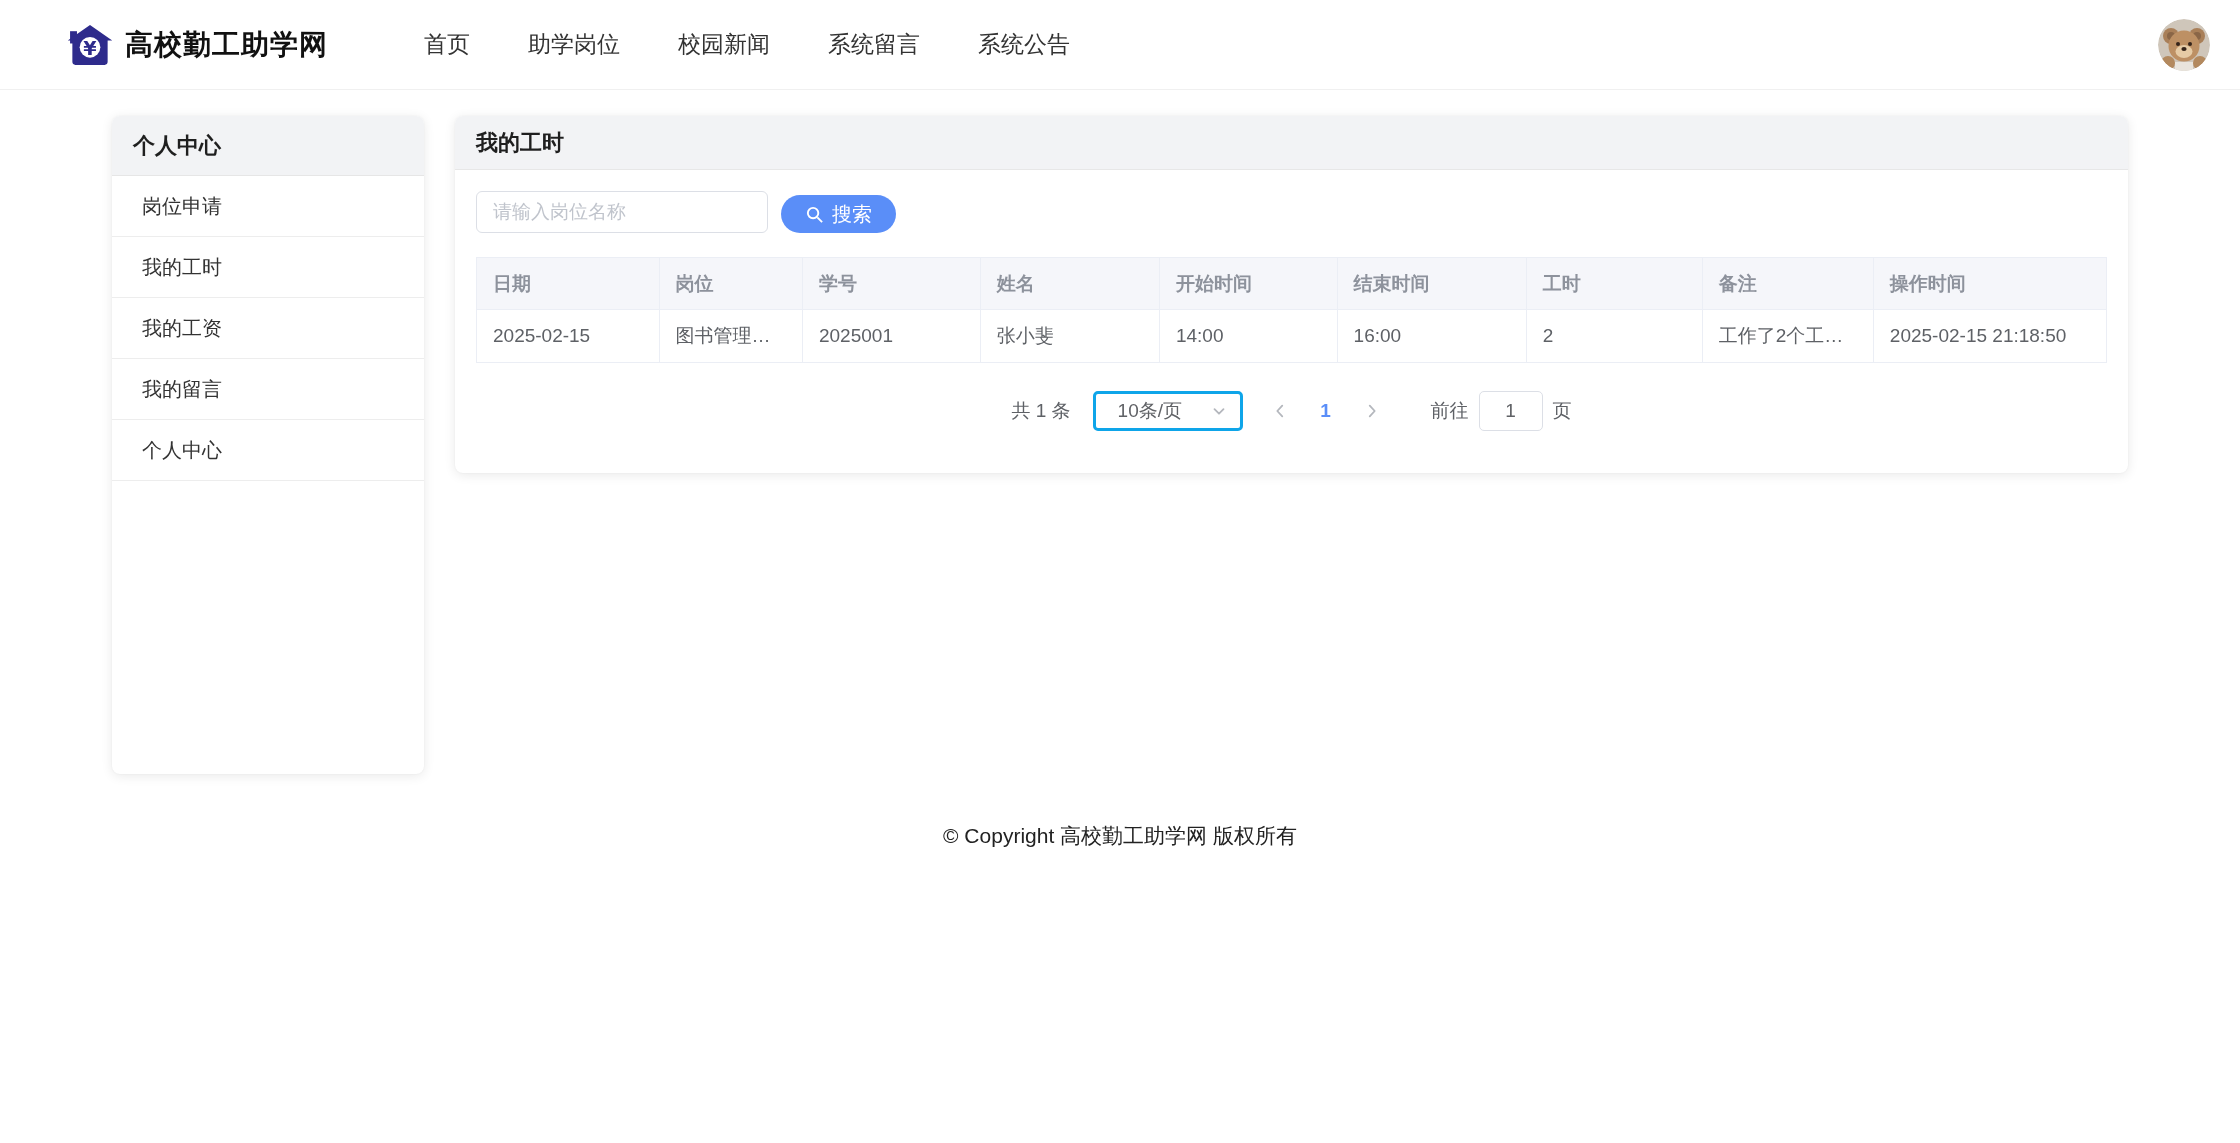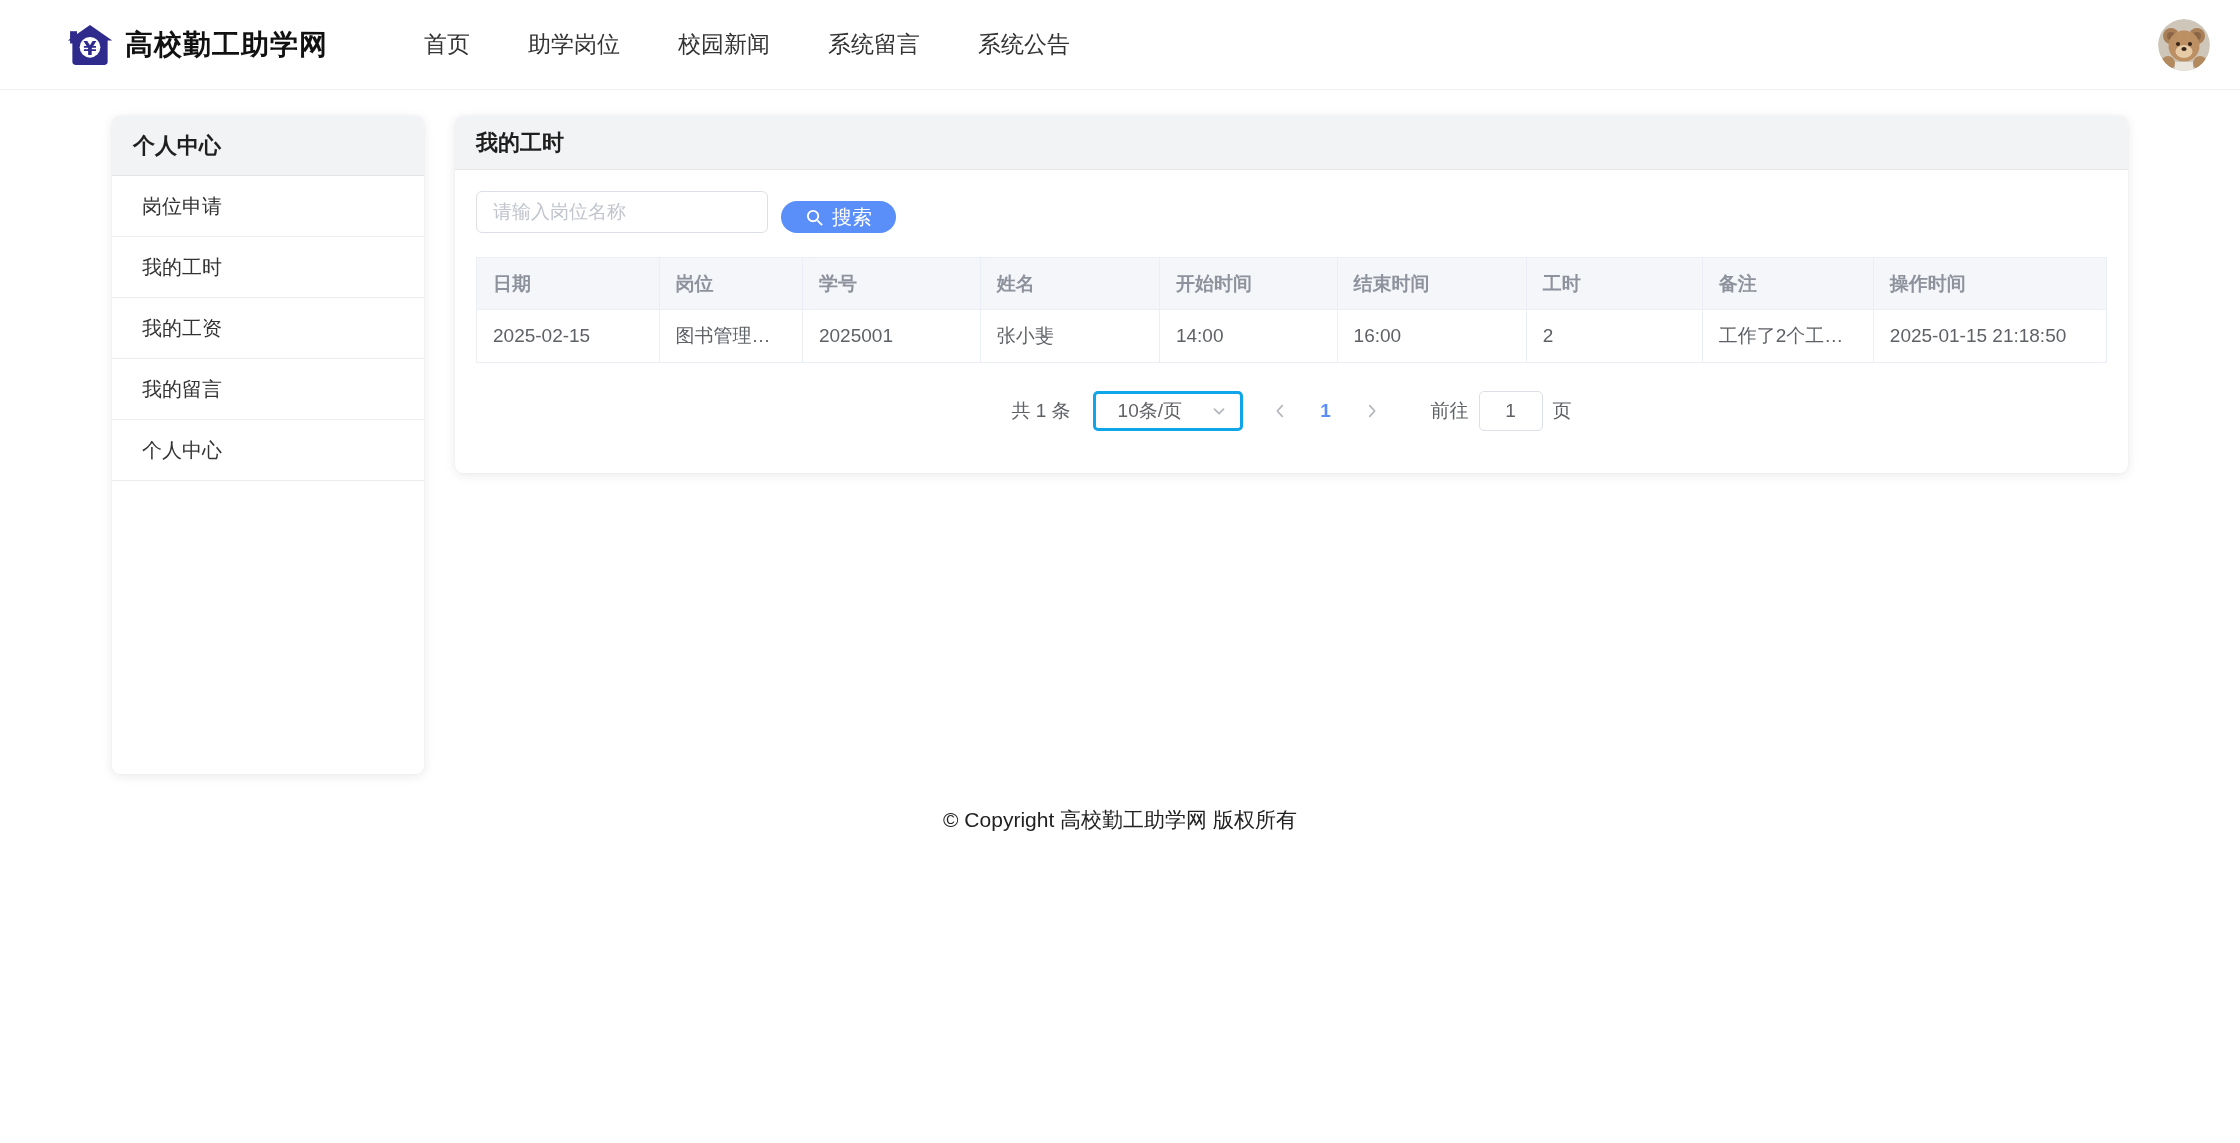--- a/index.html
+++ b/index.html
@@ -34,21 +34,21 @@
   .main-card { flex:1; margin-left:31px; min-height:357px; }
   .main-header { height:54px; line-height:54px; background:#f2f3f5; border-radius:8px 8px 0 0;
     border-bottom:1px solid #e7e7e7; padding:0 21px; font-size:22px; font-weight:bold; color:#1f1f1f; }
   .main-body { padding:21px 21px 20px 21px; }
 
   .search-row { display:flex; align-items:flex-end; margin-bottom:24px; }
   .search-input { width:292px; height:42px; border:1px solid #dcdfe6; border-radius:6px;
     padding:0 16px; font-size:19px; color:#606266; outline:none;
     font-family:"Liberation Sans","DejaVu Sans",sans-serif; }
   .search-input::placeholder { color:#c0c4cc; }
-  .search-btn { margin-left:13px; height:32px; padding:8px 24px; border:none; border-radius:21px;
+  .search-btn { margin-left:13px; height:38px; padding:8px 24px; border:none; border-radius:21px;
     background:#5a8ef8; color:#fff; font-size:20px; display:inline-flex; align-items:center;
     gap:8px; cursor:pointer; font-family:"Liberation Sans","DejaVu Sans",sans-serif; }
   .search-btn svg { width:19px; height:19px; }
 
   table { width:100%; border-collapse:collapse; table-layout:fixed; }
   th, td { border:1px solid #ebeef5; padding:0 16px; text-align:left; overflow:hidden;
     white-space:nowrap; text-overflow:ellipsis; }
   th { height:52px; background:#f5f6fa; color:#8d929c; font-size:19px; font-weight:bold; }
   td { height:53px; color:#5e6166; font-size:19px; background:#fff; }
   col.c0{width:11.2%} col.c1{width:8.8%} col.c2{width:10.9%} col.c3{width:11.0%}
@@ -70,21 +70,21 @@
   .pg-page { width:46px; height:40px; display:flex; align-items:center; justify-content:center;
     color:#5a8ef8; font-weight:bold; cursor:pointer; }
   .pg-goto { display:flex; align-items:center; margin-left:36px; }
   .pg-goto-label { margin-right:10px; }
   .pg-goto-input { width:64px; height:40px; border:1px solid #dcdfe6; border-radius:5px;
     text-align:center; font-size:19px; color:#606266; outline:none;
     font-family:"Liberation Sans","DejaVu Sans",sans-serif; }
   .pg-page-label { margin-left:10px; }
 
   
-  .footer { margin-top:32px; text-align:center; font-size:21px; color:#222; }
+  .footer { margin-top:48px; text-align:center; font-size:21px; color:#222; }
 </style>
 </head>
 <body>
 
 <div class="navbar">
   <div class="brand">
     <span>
       <svg viewBox="0 0 60 52">
         <rect x="4" y="8" width="9" height="16" fill="#2e2b8c"></rect>
         <path d="M30 0 L59 20 L53 20 L53 48 Q53 52 49 52 L11 52 Q7 52 7 48 L7 20 L1 20 Z" fill="#2e2b8c"></path>
@@ -183,21 +183,21 @@
         <tbody>
             <tr>
               <td>2025-02-15</td>
               <td>图书管理人员</td>
               <td>2025001</td>
               <td>张小斐</td>
               <td>14:00</td>
               <td>16:00</td>
               <td>2</td>
               <td>工作了2个工时。</td>
-              <td>2025-01-15 21:18:50</td>
+              <td>2025-02-15 21:18:50</td>
             </tr>
           </tbody>
       </table>
 
       <div class="pagination">
         <span class="pg-total">共 1 条</span>
         <div class="pg-size">
           <span>10条/页</span>
           <span style="display:inline-flex;">
             <svg viewBox="0 0 20 20" fill="none" stroke="#b4b7bd" stroke-width="2" stroke-linecap="round" stroke-linejoin="round">

